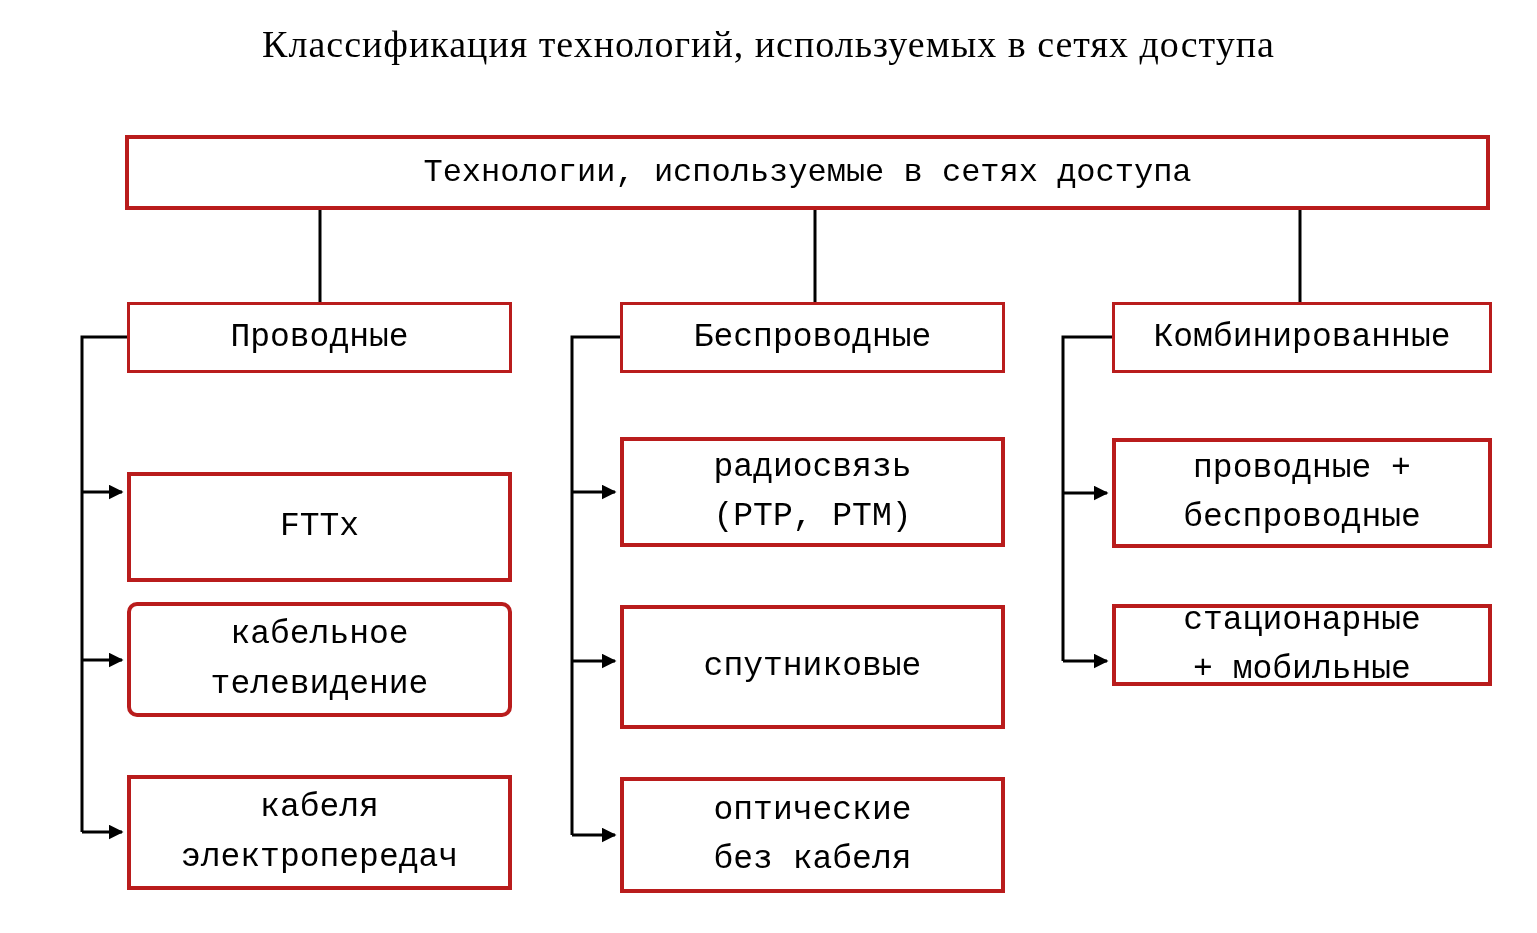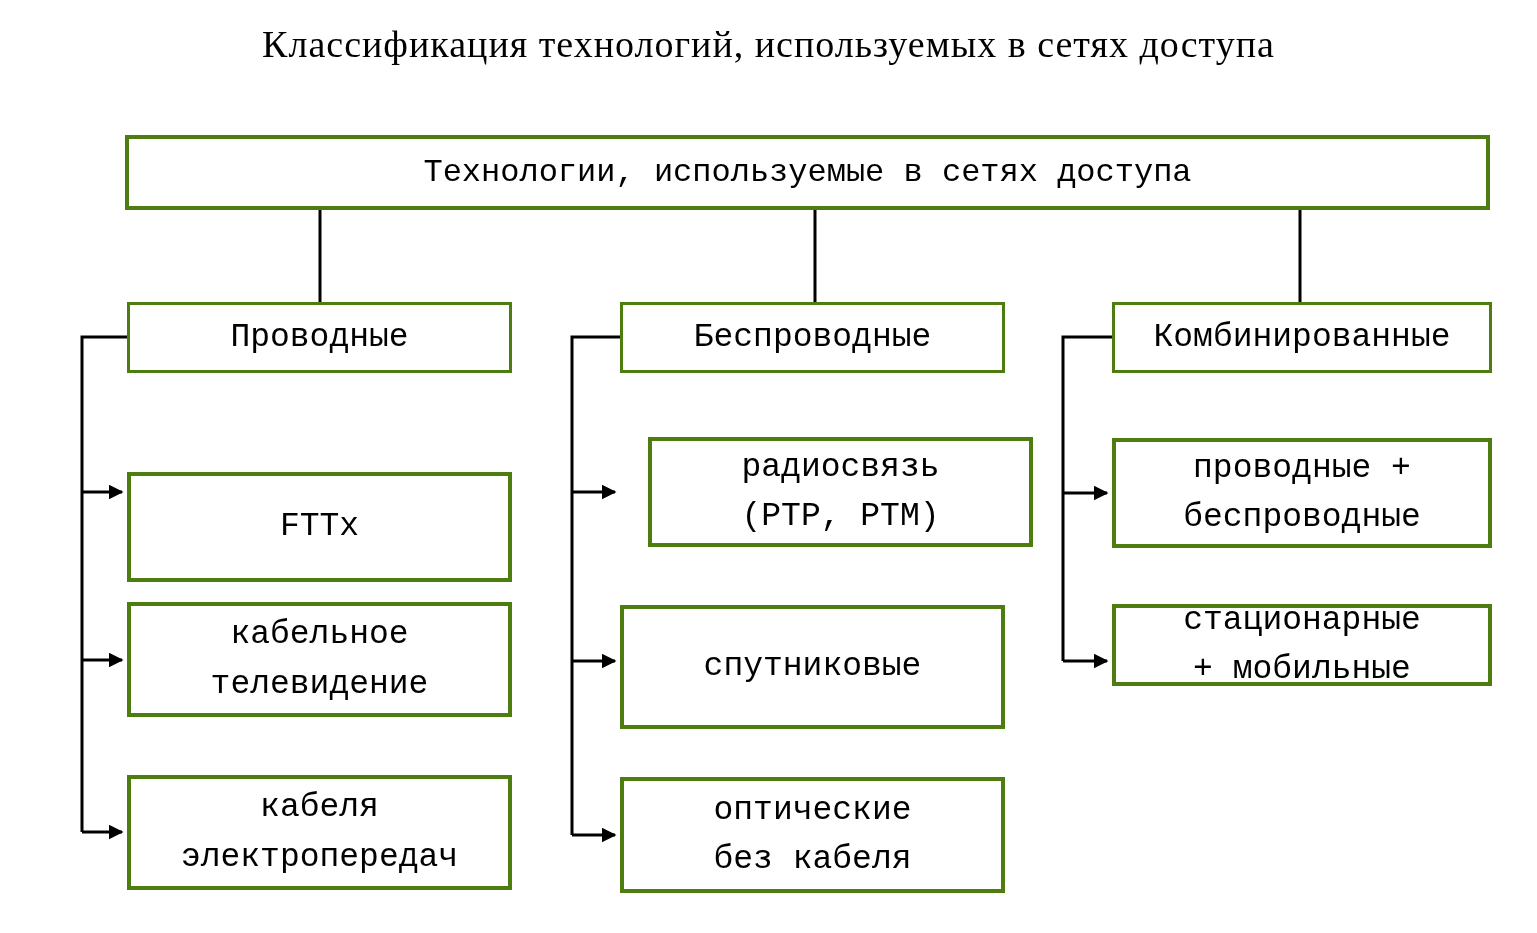--- a/index.html
+++ b/index.html
@@ -25,21 +25,21 @@
   .wires {
     position: absolute;
     left: 0; top: 0;
     width: 1537px;
     height: 933px;
   }
   .box {
     position: absolute;
     box-sizing: border-box;
     background: #ffffff;
-    border: 4px solid #4d7c0f;
+    border: 4px solid #b91c1c;
     display: flex;
     align-items: center;
     justify-content: center;
     text-align: center;
     white-space: pre-line;
     font-size: 33px;
     line-height: 1.5;
     color: #000000;
   }
   .box.cat { border-width: 3px; }
@@ -78,26 +78,26 @@
     <path d="M1063 661 H1107" stroke="#000000" stroke-width="3" fill="none" marker-end="url(#arrow)"></path>
   </svg>
 
   <div class="box root" style="left:125px; top:135px; width:1365px; height:75px;">Технологии, используемые в сетях доступа</div>
 
   <div class="box cat" style="left:127px; top:302px; width:385px; height:71px;">Проводные</div>
   <div class="box cat" style="left:620px; top:302px; width:385px; height:71px;">Беспроводные</div>
   <div class="box cat" style="left:1112px; top:302px; width:380px; height:71px;">Комбинированные</div>
 
   <div class="box" style="left:127px; top:437px; width:385px; height:110px;margin-top:35px;">FTTx</div>
-  <div class="box" style="left:127px; top:602px; width:385px; height:115px;">кабельное
+  <div class="box" style="left:127px; top:602px; width:385px; height:115px;border-radius:10px;">кабельное
 телевидение</div>
   <div class="box" style="left:127px; top:775px; width:385px; height:115px;">кабеля
 электропередач</div>
 
-  <div class="box" style="left:620px; top:437px; width:385px; height:110px;margin-left:28px;">радиосвязь
+  <div class="box" style="left:620px; top:437px; width:385px; height:110px;">радиосвязь
 (PTP, PTM)</div>
   <div class="box" style="left:620px; top:605px; width:385px; height:124px;">спутниковые</div>
   <div class="box" style="left:620px; top:777px; width:385px; height:116px;">оптические
 без кабеля</div>
 
   <div class="box" style="left:1112px; top:438px; width:380px; height:110px;">проводные +
 беспроводные</div>
   <div class="box" style="left:1112px; top:604px; width:380px; height:82px;">стационарные
 + мобильные</div>
 

